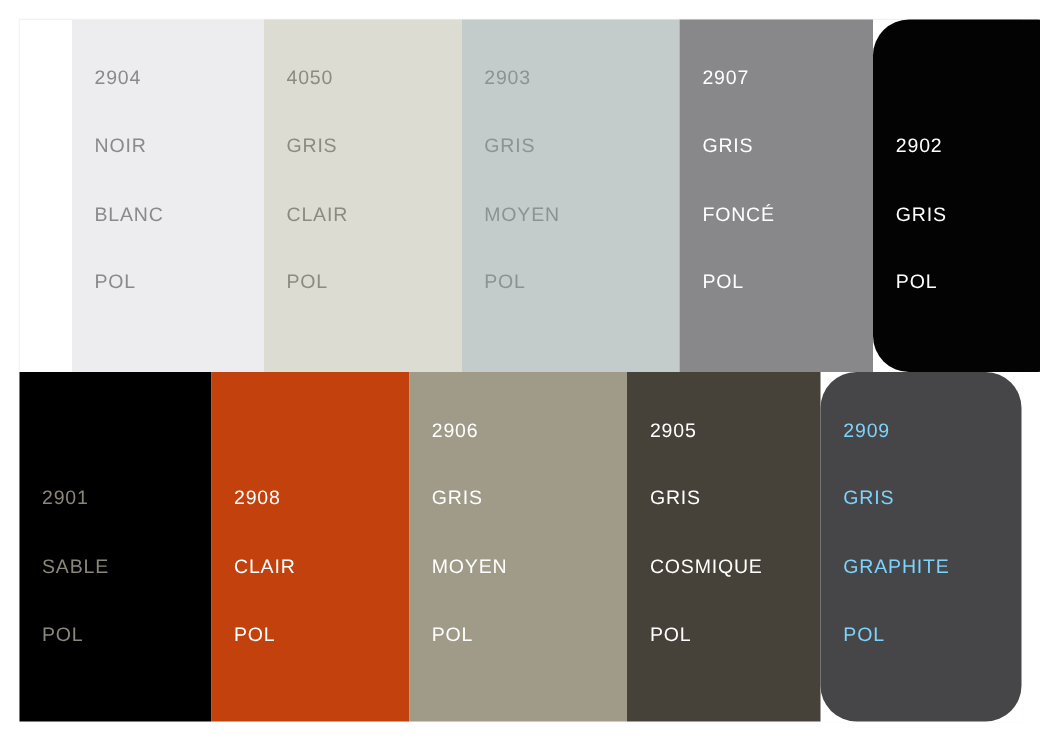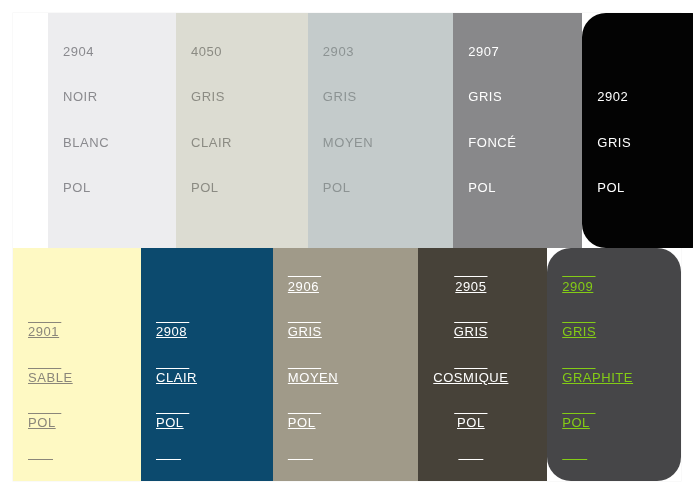--- a/index.html
+++ b/index.html
@@ -49,21 +49,21 @@
   .swatch-label {
     position: absolute;
     left: 15px;
     font-size: 13px;
     line-height: 15.2px;
     letter-spacing: 0.55px;
     white-space: pre;
     font-weight: 400;
   }
   .row-top .swatch-label { bottom: 22px; }
-  .row-bottom .swatch-label { bottom: 20px; text-decoration: underline; }
+  .row-bottom .swatch-label { bottom: 20px; }
 
   .label-line { display: block; }
 </style>
 </head>
 <body>
 
 <div id="swatch-chart">
 
   <div class="swatch-row row-top">
 
@@ -108,56 +108,56 @@
         <span class="label-line">2902</span>
         <span class="label-line">GRIS</span>
         <span class="label-line">POL</span>
       </div>
     </div>
 
   </div>
 
   <div class="swatch-row row-bottom">
 
-    <div class="swatch-cell col-1" style="background:#fef9c3;">
+    <div class="swatch-cell col-1" style="background:#000000;">
       <div class="swatch-label" style="color:#8A867A;">
         <span class="label-line">2901</span>
         <span class="label-line">SABLE</span>
         <span class="label-line">POL</span>
       </div>
     </div>
 
-    <div class="swatch-cell col-2" style="background:#0c4a6e;">
+    <div class="swatch-cell col-2" style="background:#c2410c;">
       <div class="swatch-label" style="color:#FFFFFF;">
         <span class="label-line">2908</span>
         <span class="label-line">CLAIR</span>
         <span class="label-line">POL</span>
       </div>
     </div>
 
     <div class="swatch-cell col-3" style="background:#A09A89;">
       <div class="swatch-label" style="color:#FFFFFF;">
         <span class="label-line">2906</span>
         <span class="label-line">GRIS</span>
         <span class="label-line">MOYEN</span>
         <span class="label-line">POL</span>
       </div>
     </div>
 
-    <div class="swatch-cell col-4" style="background:#474239;text-align:center;">
+    <div class="swatch-cell col-4" style="background:#474239;">
       <div class="swatch-label" style="color:#FFFFFF;">
         <span class="label-line">2905</span>
         <span class="label-line">GRIS</span>
         <span class="label-line">COSMIQUE</span>
         <span class="label-line">POL</span>
       </div>
     </div>
 
     <div class="swatch-cell col-5" style="background:#464648;">
-      <div class="swatch-label" style="color:#84cc16;margin-top:17px;">
+      <div class="swatch-label" style="color:#7dd3fc;margin-top:17px;">
         <span class="label-line">2909</span>
         <span class="label-line">GRIS</span>
         <span class="label-line">GRAPHITE</span>
         <span class="label-line">POL</span>
       </div>
     </div>
 
   </div>
 
 </div>

